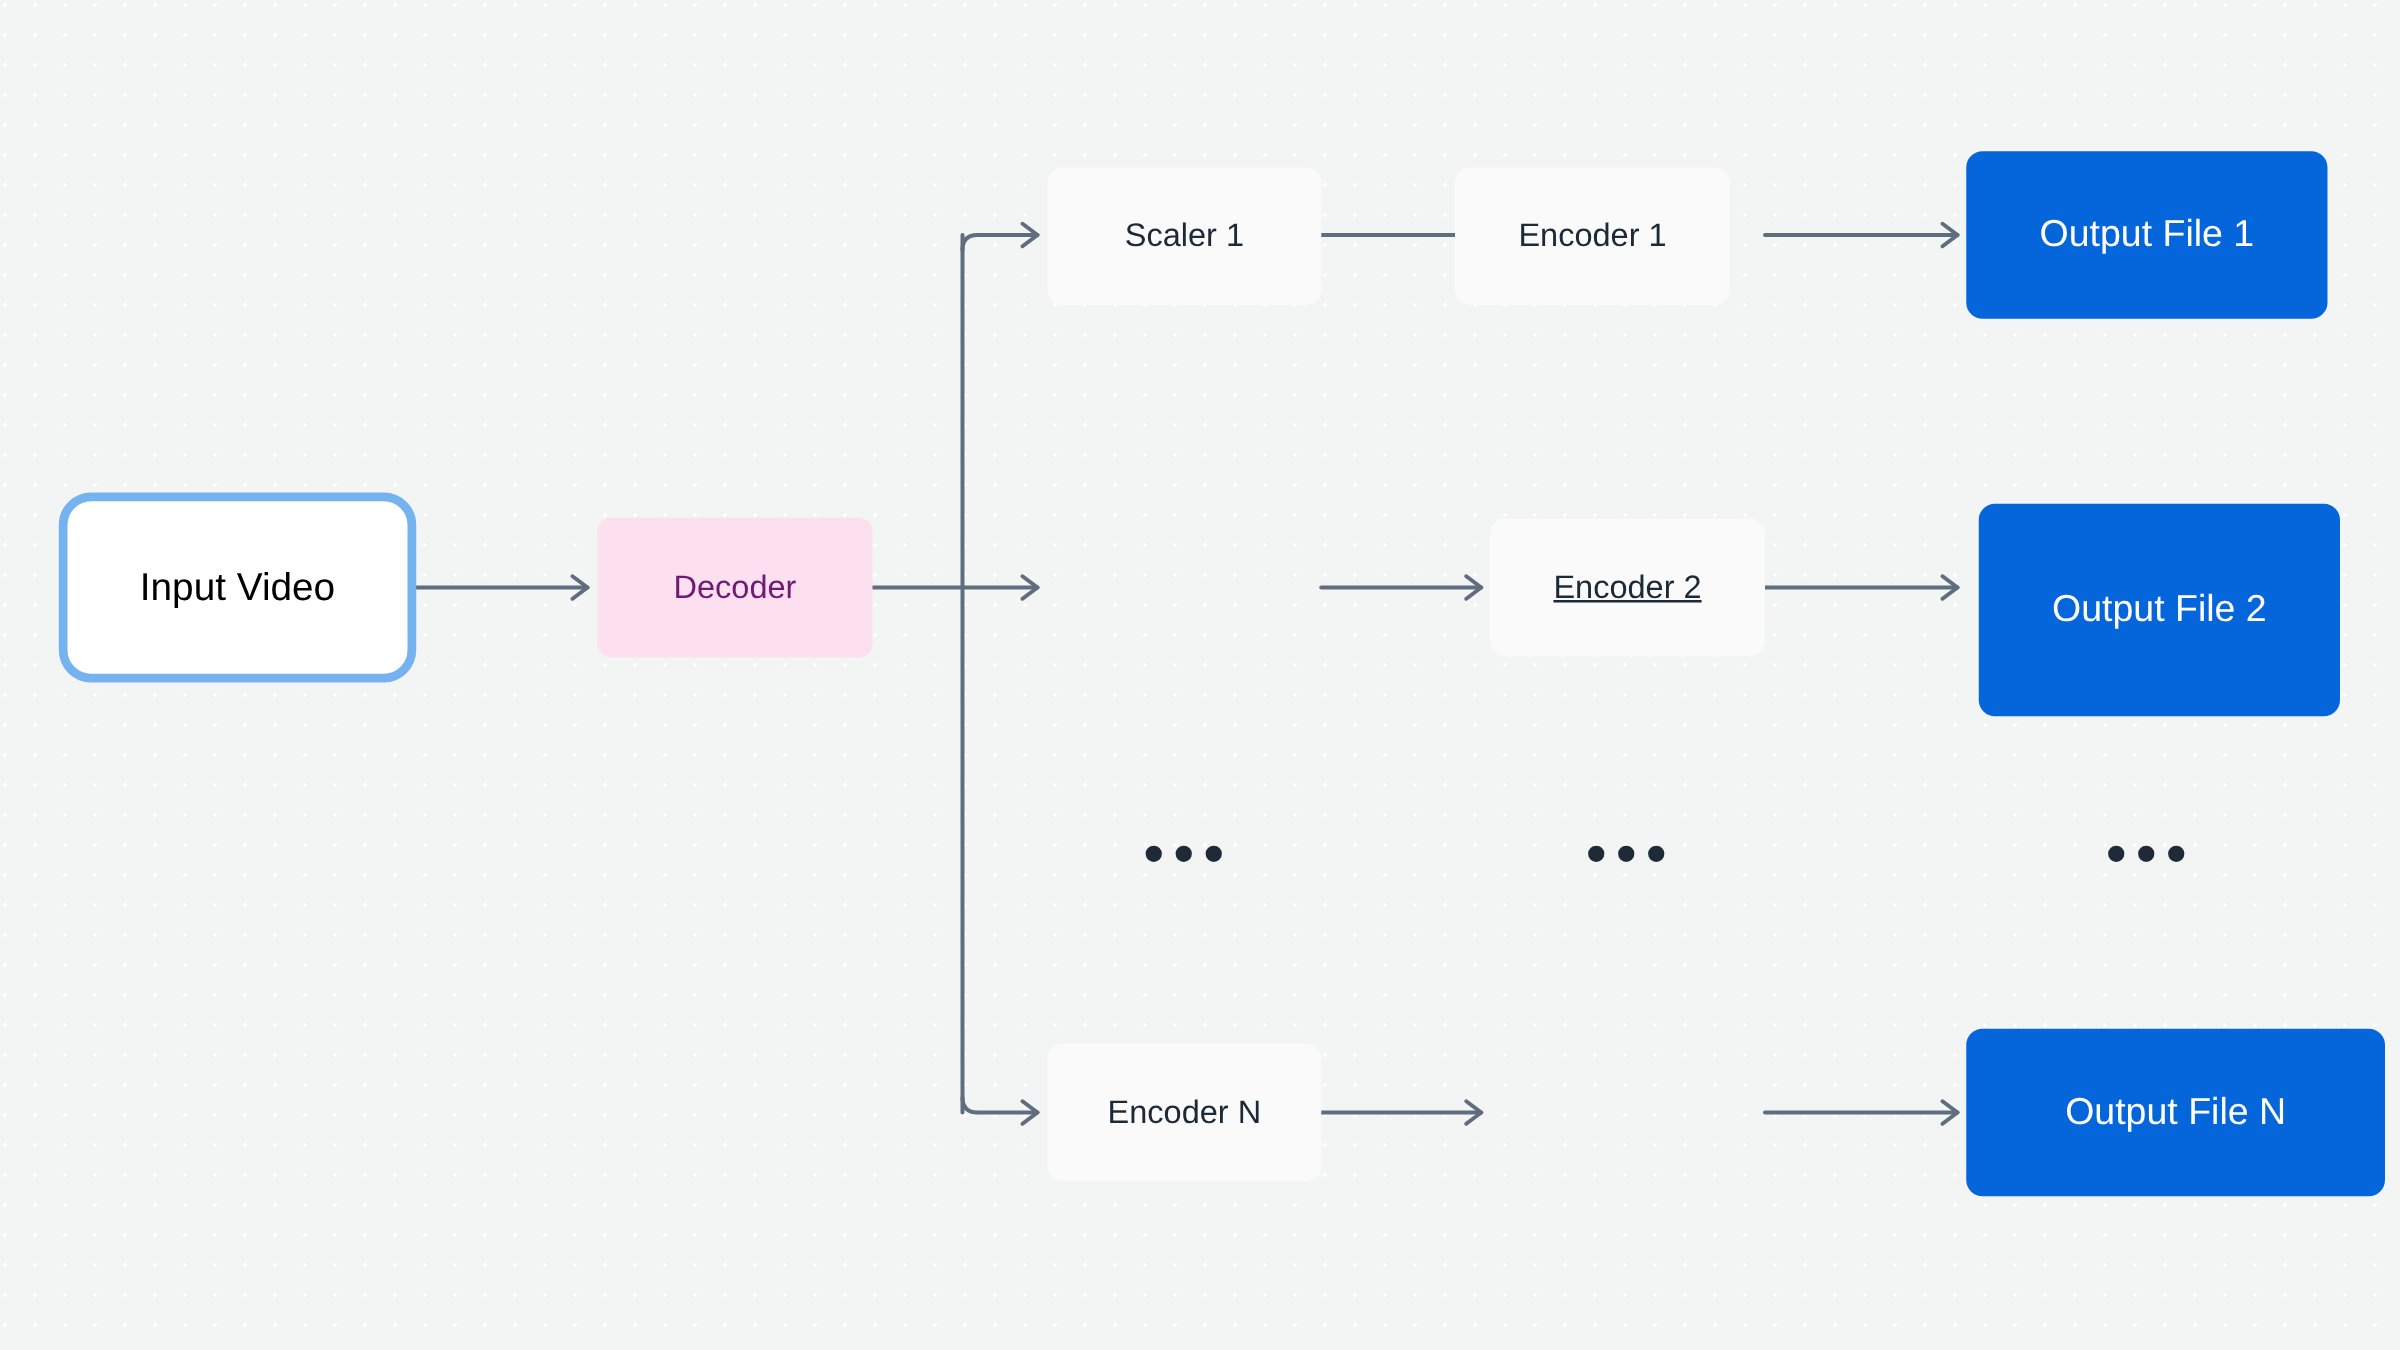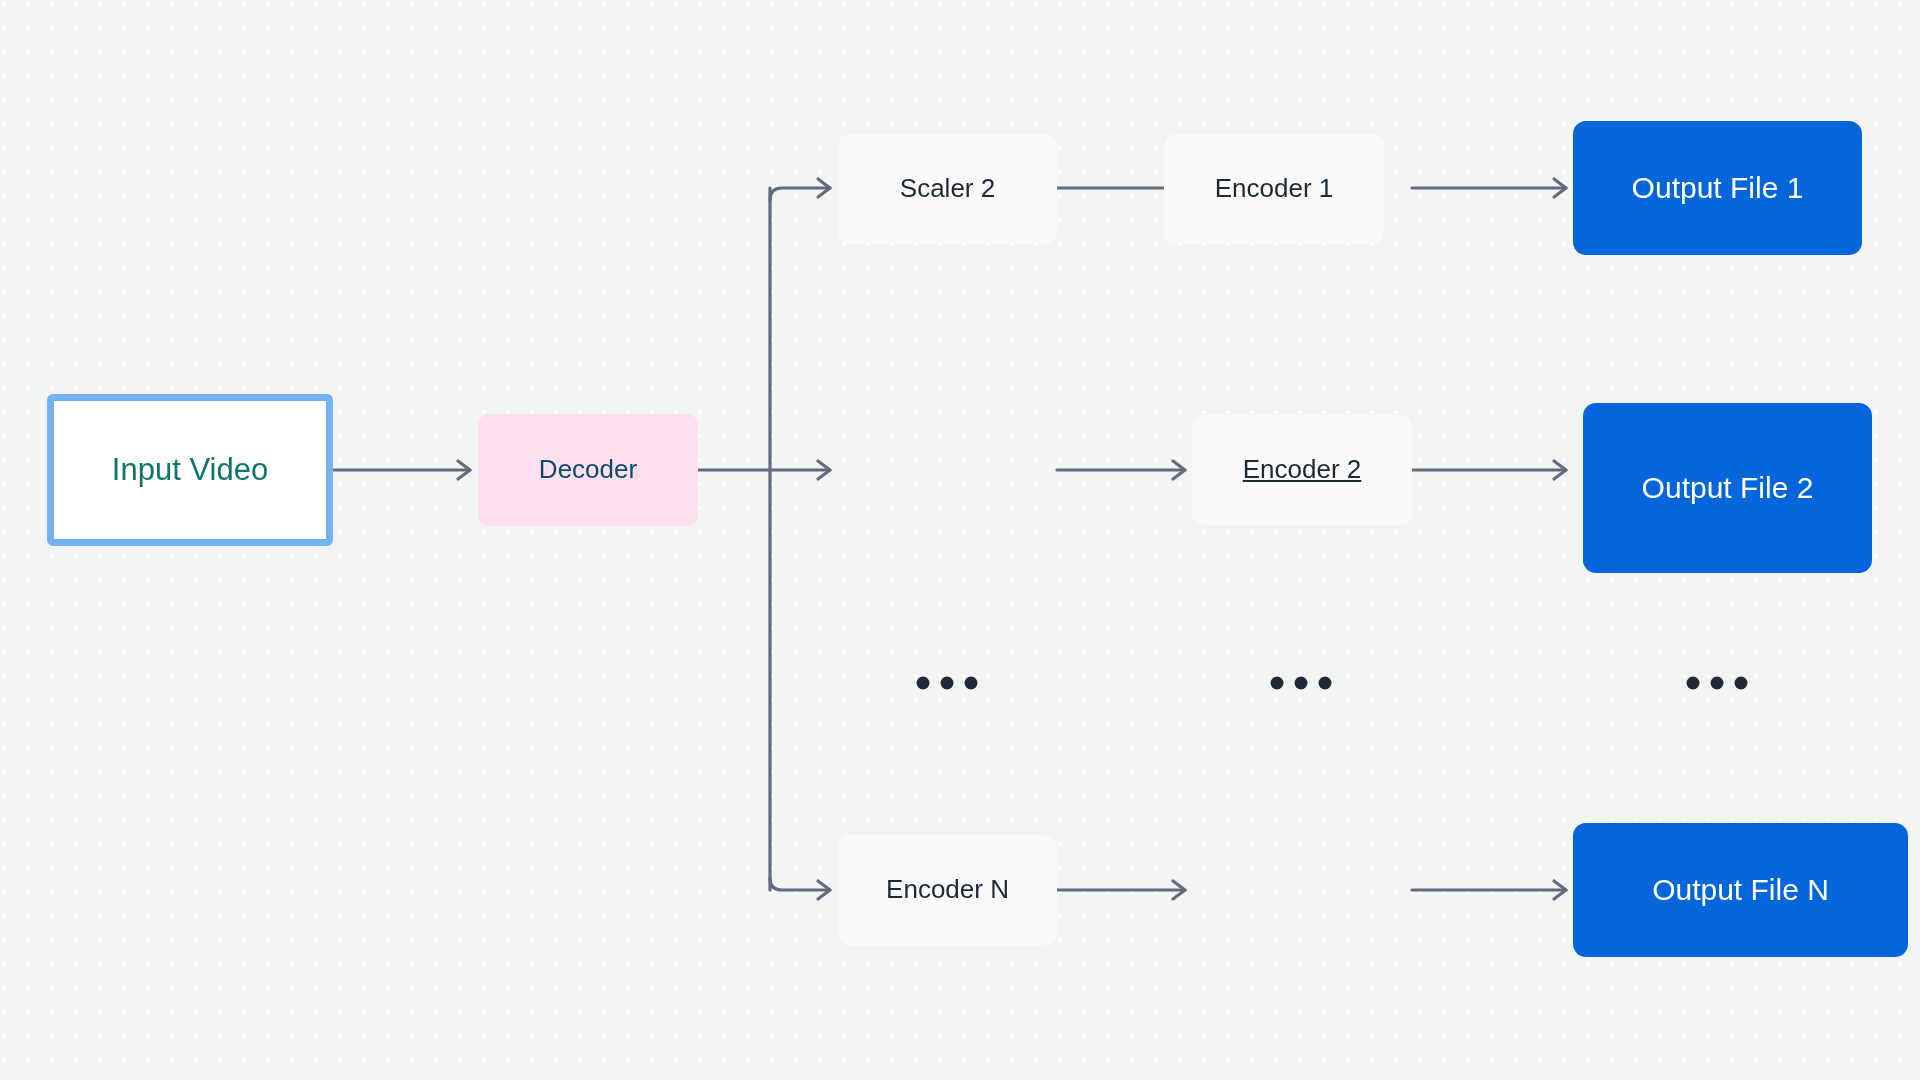--- a/index.html
+++ b/index.html
@@ -37,29 +37,29 @@
     display: flex;
     align-items: center;
     justify-content: center;
     text-align: center;
     line-height: 1.2;
     color: #1f2a37;
   }
   .node-input {
     background: #ffffff;
     border: 7px solid #74b3f0;
-    border-radius: 6px;
+    border-radius: 26px;
     font-size: 31px;
-    color: #0f766e;
+    color: #000000;
   }
   .node-decoder {
     background: #fce0ef;
     border-radius: 11px;
     font-size: 26px;
-    color: #0c4a6e;
+    color: #701a75;
   }
   .node-plain {
     background: #fafafa;
     border-radius: 12px;
     font-size: 26px;
     color: #1c2936;
   }
   .node-output {
     background: #0566db;
     border-radius: 13px;
@@ -152,21 +152,21 @@
 
   <div class="node node-input" style="left:47px; top:394px; width:286px; height:152px;">
     <span>Input Video</span>
   </div>
 
   <div class="node node-decoder" style="left:478px; top:414px; width:220px; height:112px;">
     <span>Decoder</span>
   </div>
 
   <div class="node node-plain" style="left:838px; top:134px; width:219px; height:110px;">
-    <span>Scaler 2</span>
+    <span>Scaler 1</span>
   </div>
   <div class="node node-plain" style="left:838px; top:835px; width:219px; height:110px;">
     <span>Encoder N</span>
   </div>
 
   <div class="node node-plain" style="left:1164px; top:134px; width:220px; height:110px;">
     <span>Encoder 1</span>
   </div>
   <div class="node node-plain" style="left:1192px; top:415px; width:220px; height:110px;text-decoration:underline;">
     <span>Encoder 2</span>

